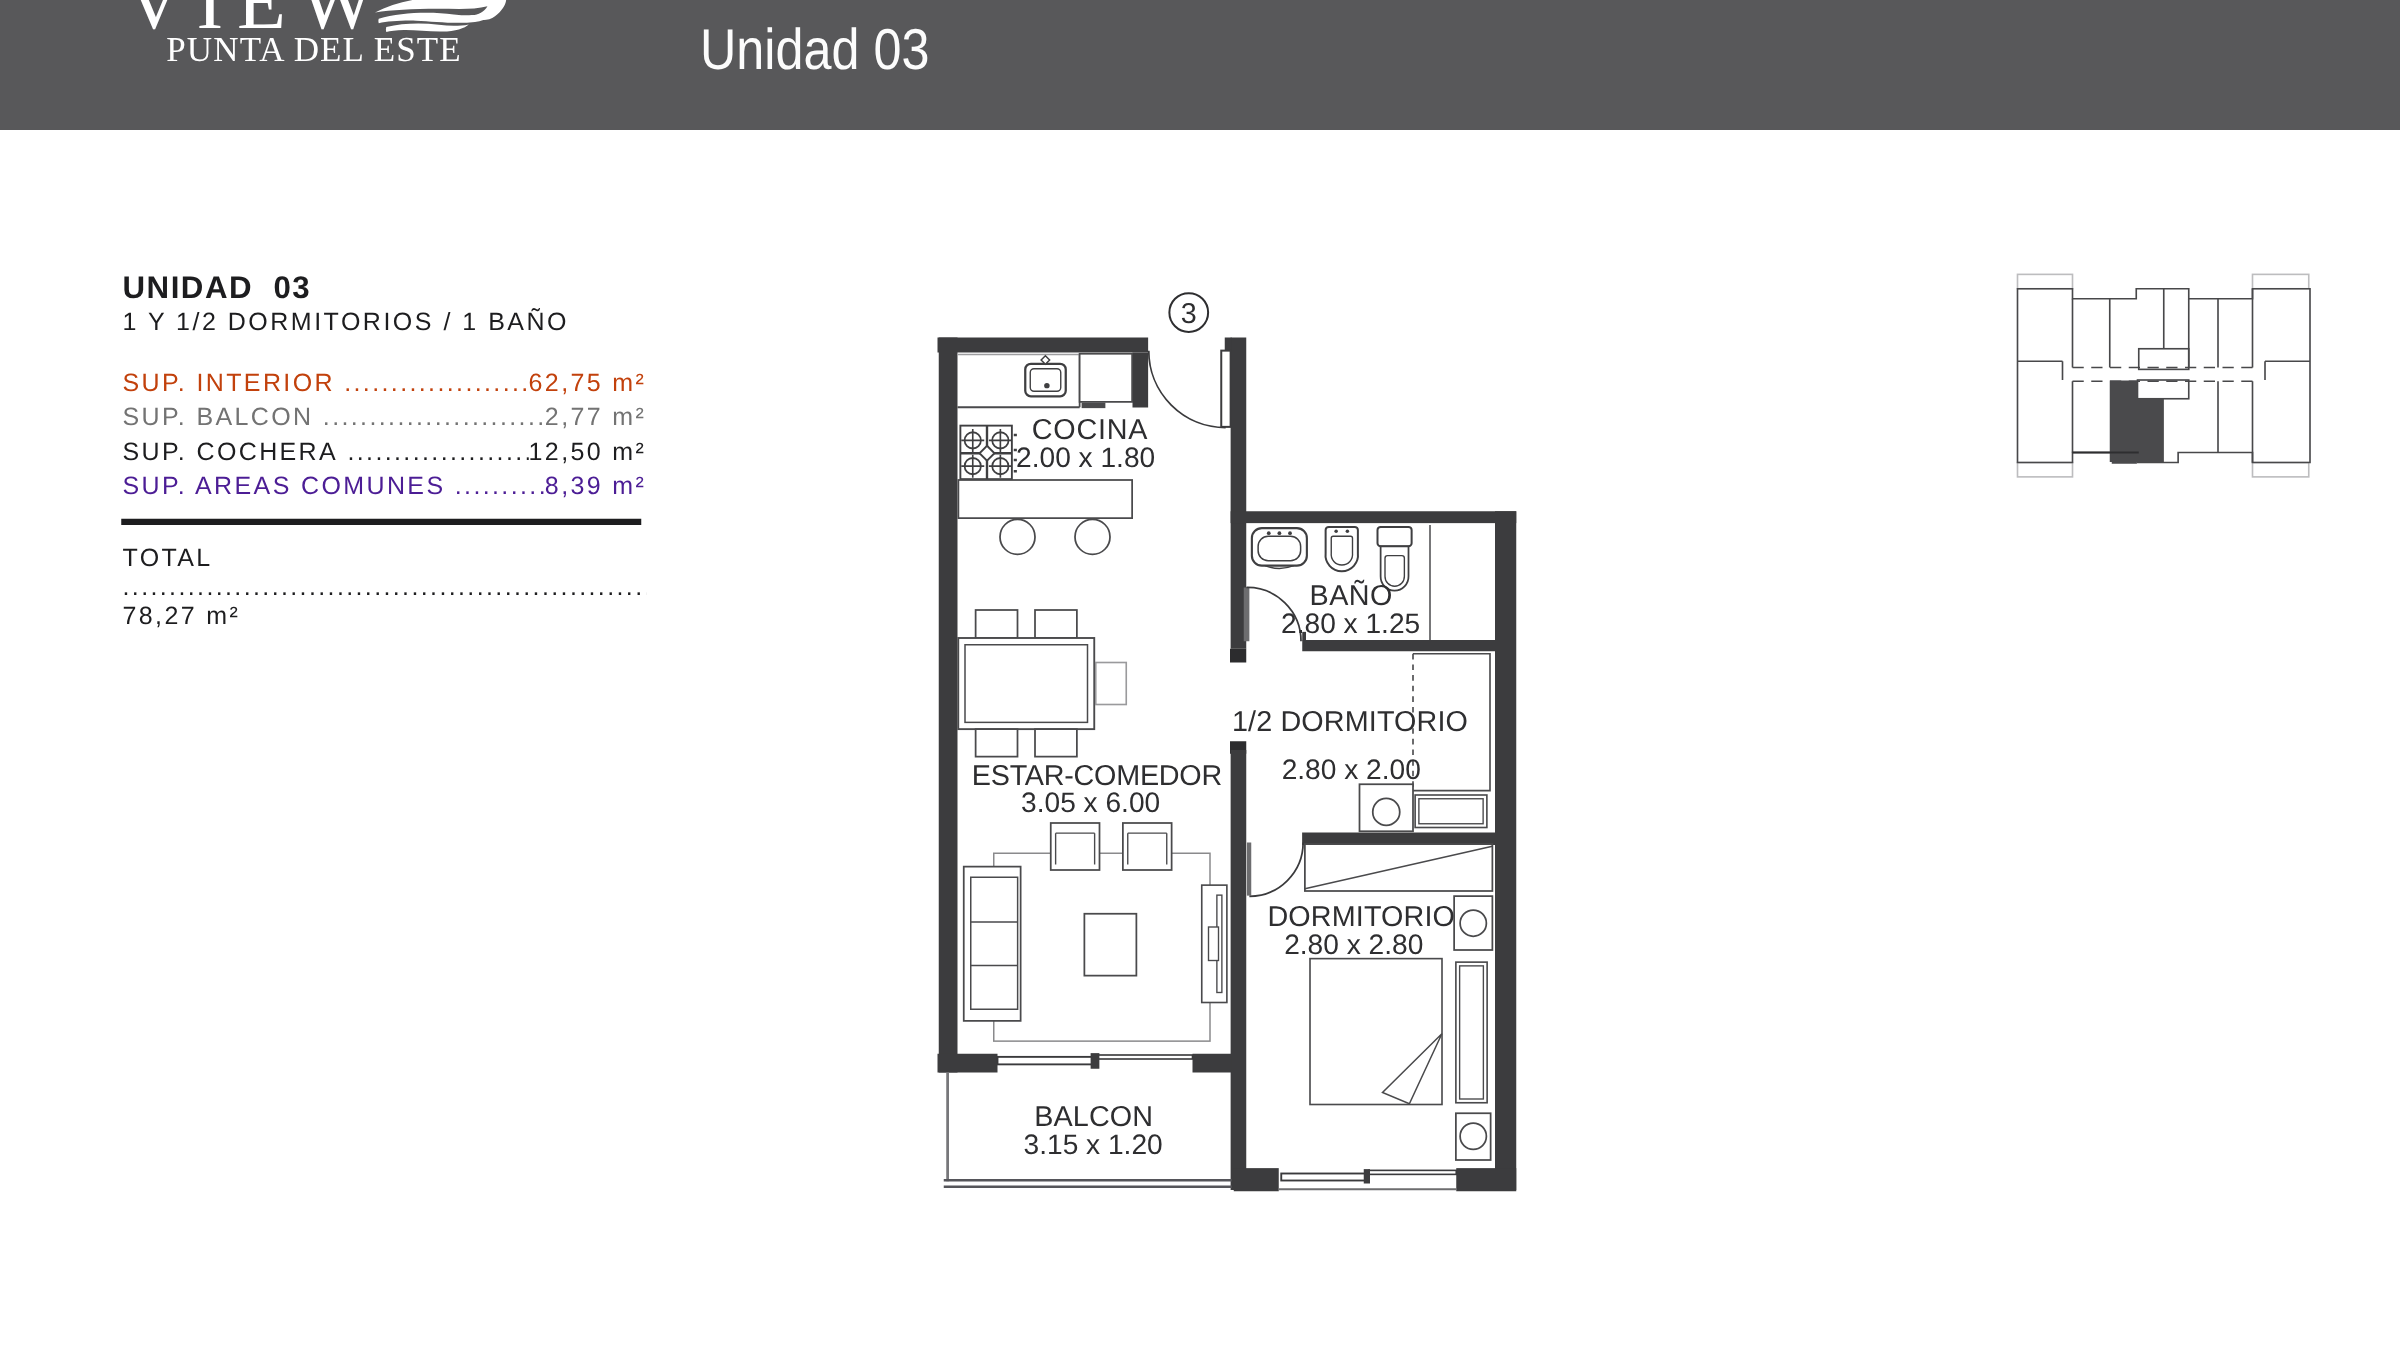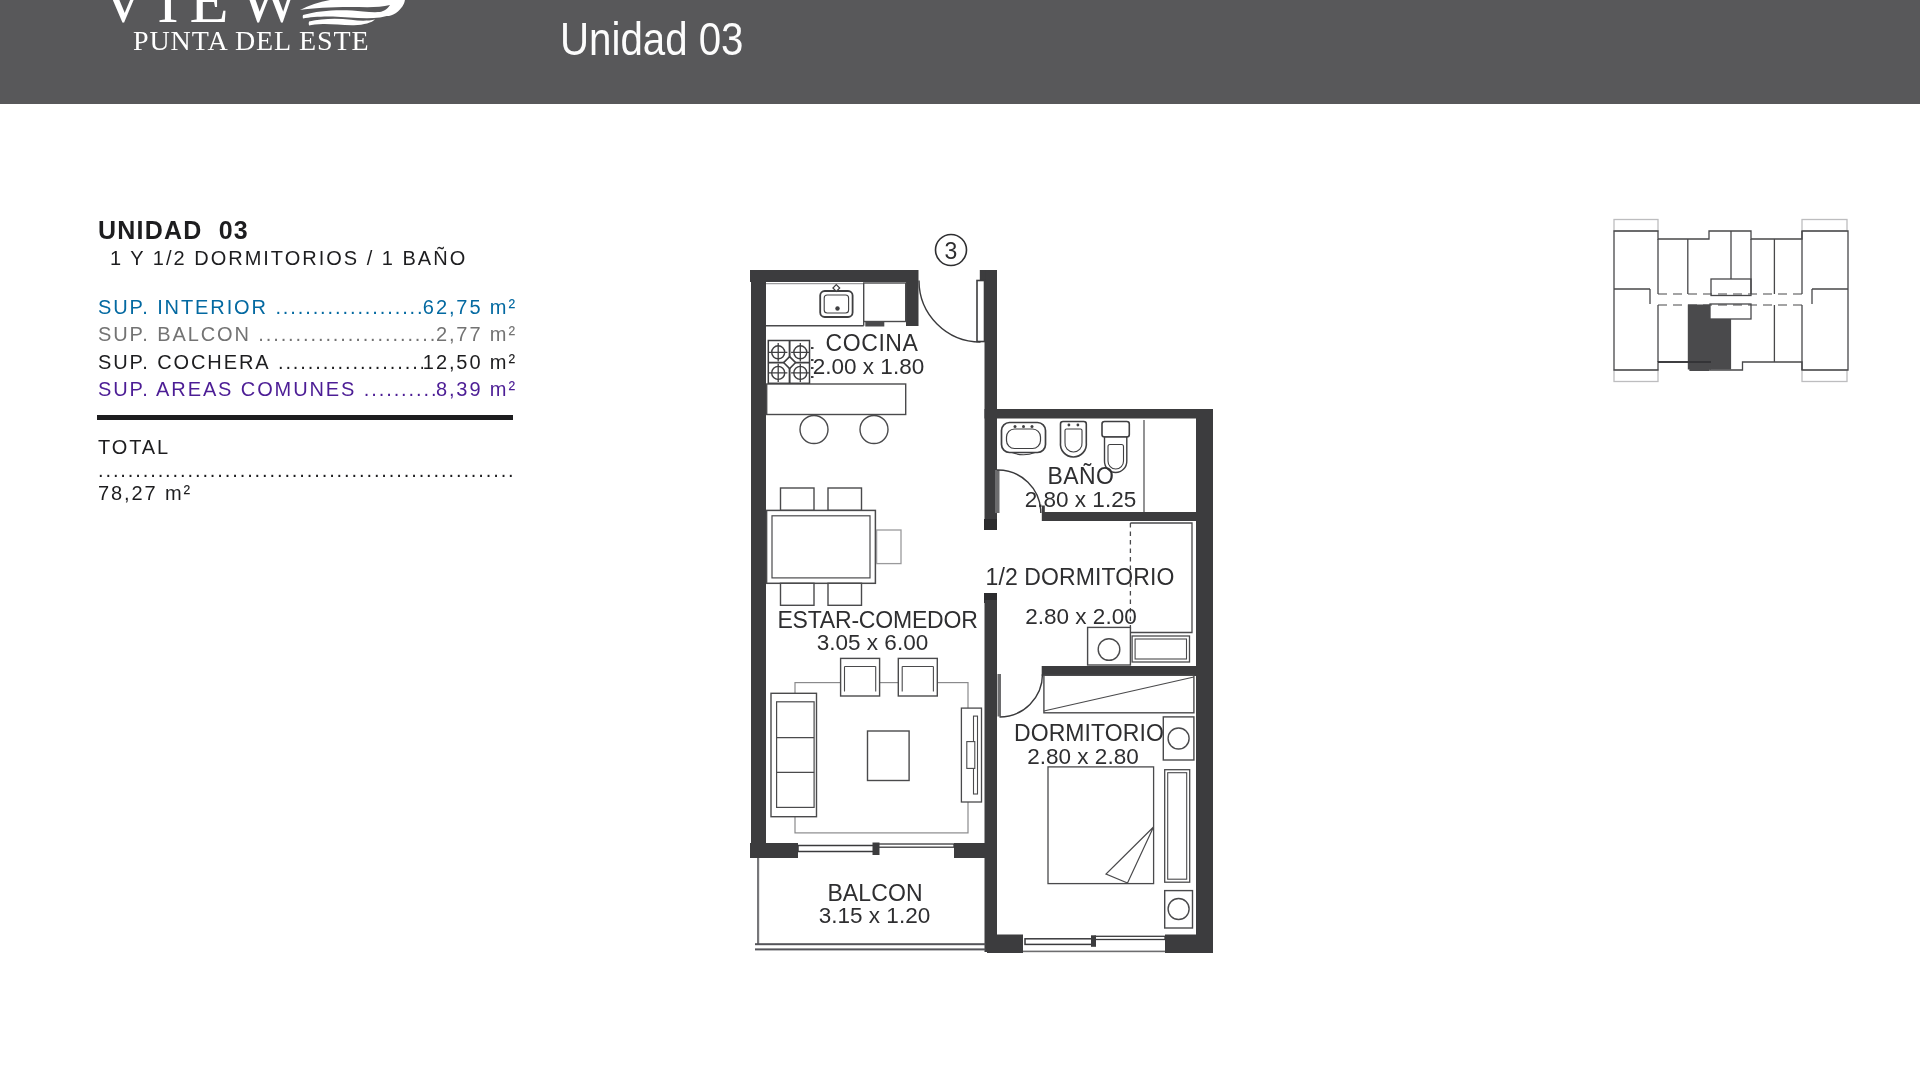--- a/index.html
+++ b/index.html
@@ -19,23 +19,23 @@
   <path d="M8,15 C25,10 48,9 68,11.5 C82,13 93,12 102,8.5 C101,12 95,16 85,17.5 C70,19.5 52,17 38,16.5 C26,16.2 15,17 8,18.5 C7.6,17.4 7.6,16 8,15 Z" fill="#ffffff"></path>
   <path d="M14,21.5 C27,18.5 42,18 56,19.8 C65,21 73,21 80,19.5 C77,22.5 69,25 59,25.2 C48,25.4 37,23.8 28,24 C22,24.1 17,24.8 14,25.5 C13.6,24.2 13.6,22.8 14,21.5 Z" fill="#ffffff"></path>
 </svg>
 
 <div class="abs" style="left:133px;top:25px;color:#ffffff;font-family:'Liberation Serif',serif;font-size:28px;letter-spacing:0.9px;text-align:center;">PUNTA DEL ESTE</div>
 
 <div class="abs" style="left:560px;top:12px;color:#fcfcfc;font-size:46px;transform:scaleX(0.875);transform-origin:0 0;">Unidad 03</div>
 
 <div class="abs" style="left:98px;top:216px;font-size:25px;font-weight:bold;color:#1d1d1f;letter-spacing:1.2px;">UNIDAD&nbsp; 03</div>
 
-<div class="abs" style="left:110px;top:247px;font-size:20px;color:#1d1d1f;letter-spacing:2px;">1 Y 1/2 DORMITORIOS / 1 BAÑO</div>
-
-<div class="abs" style="left:98px;top:296px;width:419px;font-size:20px;color:#0369a1;letter-spacing:1.9px;white-space:nowrap;display:flex;">
+<div class="abs" style="left:98px;top:247px;font-size:20px;color:#1d1d1f;letter-spacing:2px;">1 Y 1/2 DORMITORIOS / 1 BAÑO</div>
+
+<div class="abs" style="left:98px;top:296px;width:419px;font-size:20px;color:#c2410c;letter-spacing:1.9px;white-space:nowrap;display:flex;">
   <span>SUP. INTERIOR&nbsp;</span>
     <span style="flex:1;overflow:hidden;">......................................</span>
     <span>62,75 m²</span>
 </div>
 
 <div class="abs" style="left:98px;top:323px;width:419px;font-size:20px;color:#737373;letter-spacing:1.9px;white-space:nowrap;display:flex;">
   <span>SUP. BALCON&nbsp;</span>
     <span style="flex:1;overflow:hidden;">......................................</span>
     <span>2,77 m²</span>
 </div>

